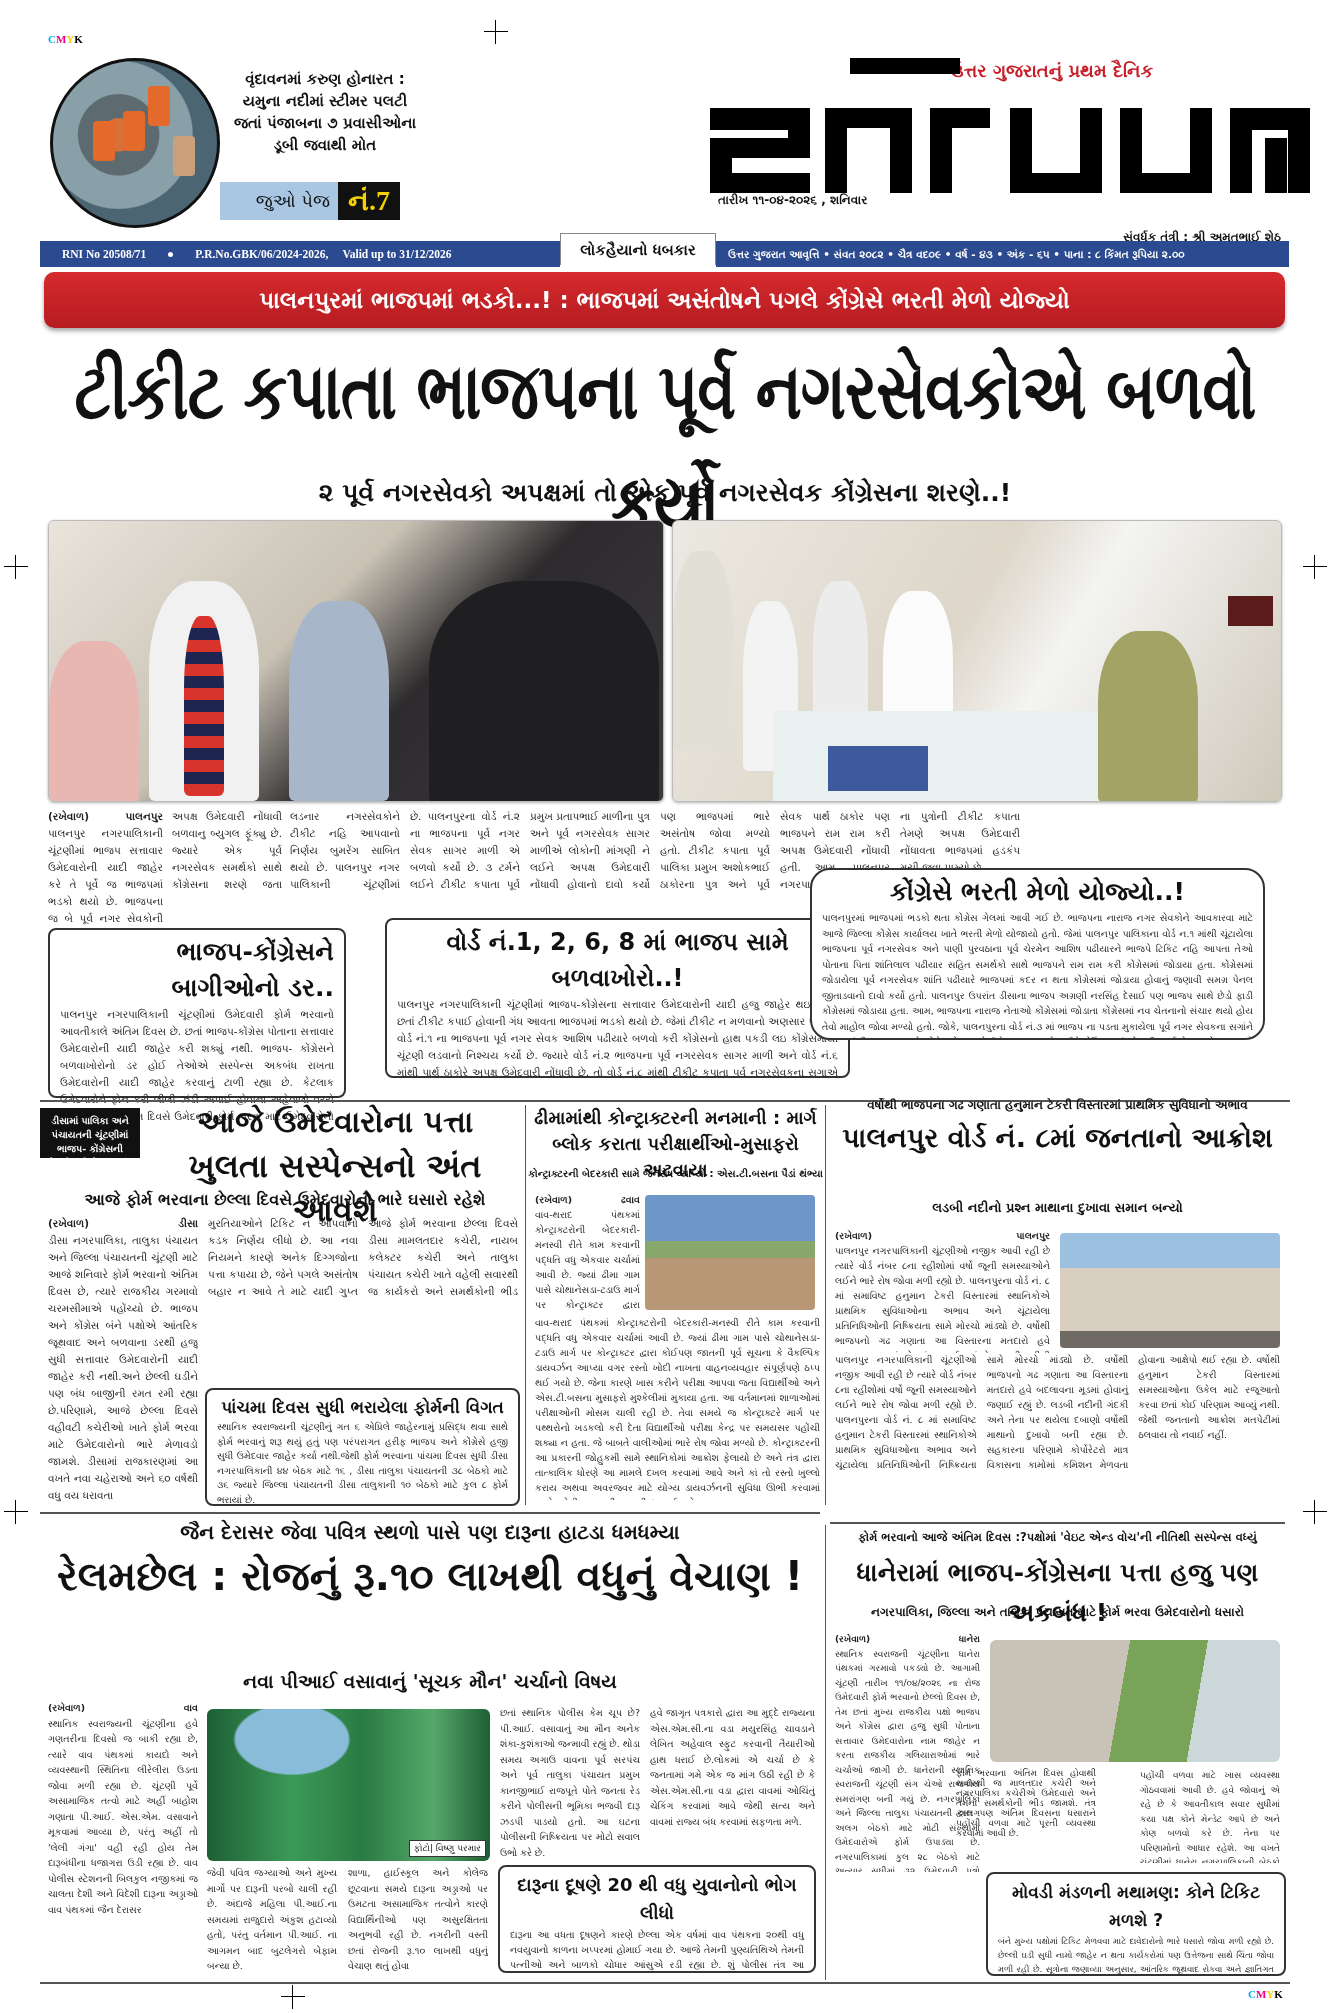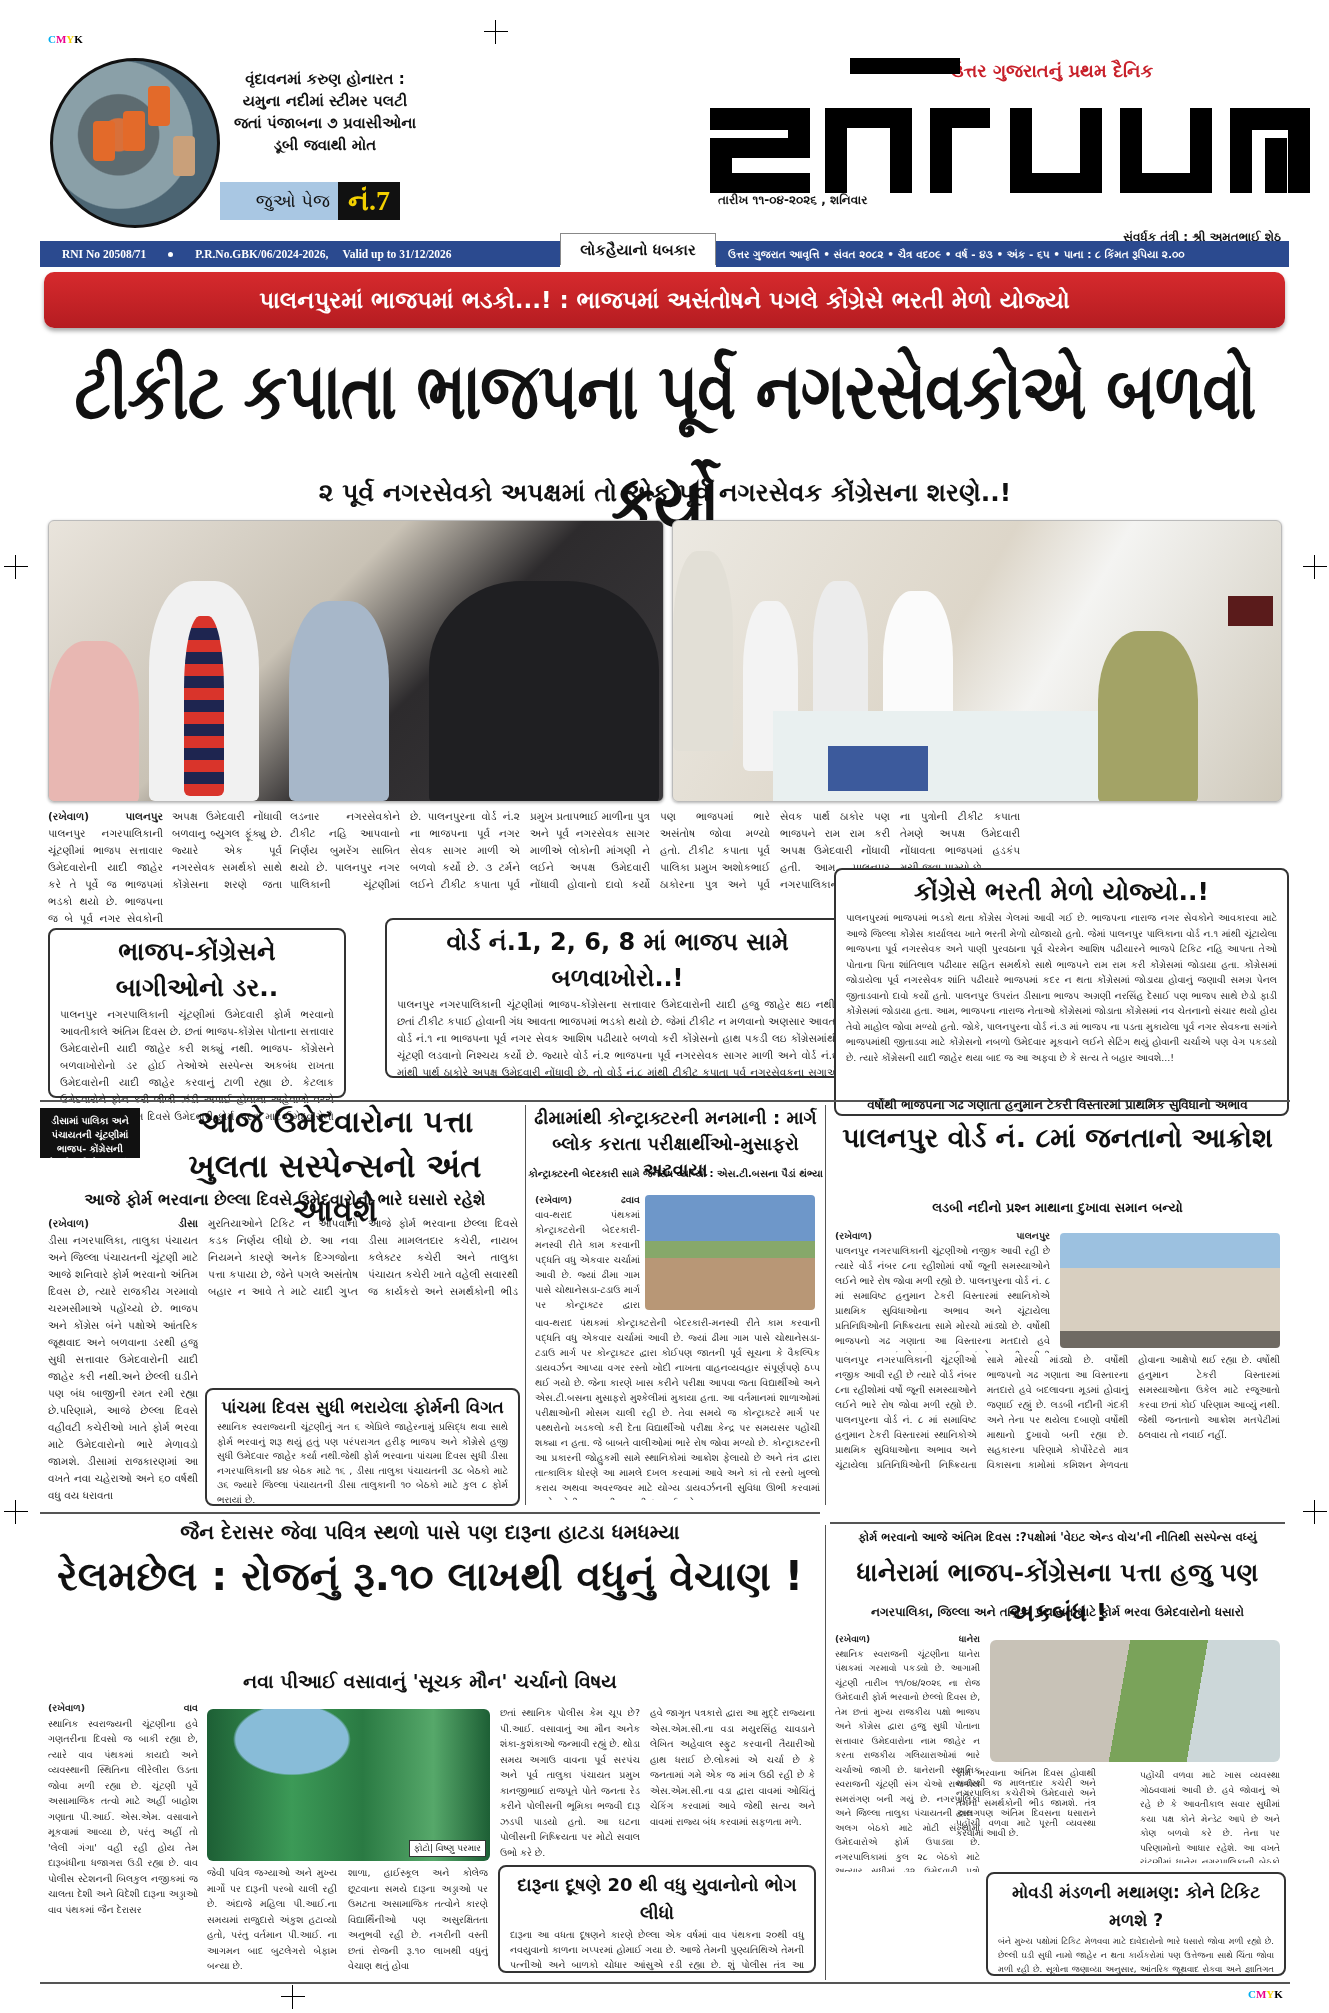--- a/index.html
+++ b/index.html
@@ -160,28 +160,28 @@
 <div class="abs body-col" style="left:172px;top:808px;width:110px;height:85px;overflow:hidden;">અપક્ષ ઉમેદવારી નોંધાવી બળવાનુ બ્યુગલ ફૂંક્યુ છે. જ્યારે એક પૂર્વ નગરસેવક સમર્થકો સાથે કોંગ્રેસના શરણે જતા ભાજપ છાવણીમાં સોપો પડી ગયો છે. ભાજપનો નગરપાલિકાની ચૂંટણીમાં ત્રણ ટર્મ ચૂંટણી</div>
 <div class="abs body-col" style="left:290px;top:808px;width:110px;height:85px;overflow:hidden;">લડનાર નગરસેવકોને ટીકીટ નહિ આપવાનો નિર્ણય બુમરેંગ સાબિત થયો છે. પાલનપુર નગર પાલિકાની ચૂંટણીમાં ભાજપના ઉમેદવારો જાહેર થાય તે પૂર્વે જ ભાજપમાં ગાબડું પડયું</div>
 <div class="abs body-col" style="left:410px;top:808px;width:110px;height:85px;overflow:hidden;">છે. પાલનપુરના વોર્ડ નં.૨ ના ભાજપના પૂર્વ નગર સેવક સાગર માળી એ બળવો કર્યો છે. ૩ ટર્મને લઈને ટીકીટ કપાતા પૂર્વ નગર સેવક સાગર માળીએ ભાજપથી છેડો ફાડયો હતો. પૂર્વ પાલિકા</div>
 <div class="abs body-col" style="left:530px;top:808px;width:120px;height:85px;overflow:hidden;">પ્રમુખ પ્રતાપભાઈ માળીના પુત્ર અને પૂર્વ નગરસેવક સાગર માળીએ લોકોની માંગણી ને લઈને અપક્ષ ઉમેદવારી નોંધાવી હોવાનો દાવો કર્યો હતો. બીજી બાજુ વોર્ડ નં.૬ માં</div>
 <div class="abs body-col" style="left:660px;top:808px;width:110px;height:85px;overflow:hidden;">પણ ભાજપમાં ભારે અસંતોષ જોવા મળ્યો હતો. ટીકીટ કપાતા પૂર્વ પાલિકા પ્રમુખ અશોકભાઈ ઠાકોરના પુત્ર અને પૂર્વ નગર</div>
 <div class="abs body-col" style="left:780px;top:808px;width:110px;height:85px;overflow:hidden;">સેવક પાર્થ ઠાકોર પણ ભાજપને રામ રામ કરી અપક્ષ ઉમેદવારી નોંધાવી હતી. આમ, પાલનપુર નગરપાલિકાના બંને પૂર્વ પ્રમુખો</div>
 <div class="abs body-col" style="left:900px;top:808px;width:120px;height:85px;overflow:hidden;">ના પુત્રોની ટીકીટ કપાતા તેમણે અપક્ષ ઉમેદવારી નોંધાવતા ભાજપમાં હડકંપ મચી જવા પામ્યો છે.</div>
 <div class="abs body-col" style="left:1030px;top:808px;width:250px;height:85px;overflow:hidden;"></div>
 
 <div class="abs box" style="left:48px;top:928px;width:298px;height:170px;">
-  <h3 style="font-size:25px;">ભાજપ-કોંગ્રેસને બાગીઓનો ડર..</h3>
+  <h3 style="font-size:25px;text-align:right;">ભાજપ-કોંગ્રેસને બાગીઓનો ડર..</h3>
   <p>પાલનપુર નગરપાલિકાની ચૂંટણીમાં ઉમેદવારી ફોર્મ ભરવાનો આવતીકાલે અંતિમ દિવસ છે. છતાં ભાજપ-કોંગ્રેસ પોતાના સત્તાવાર ઉમેદવારોની યાદી જાહેર કરી શક્યું નથી. ભાજપ- કોંગ્રેસને બળવાખોરોનો ડર હોઈ તેઓએ સસ્પેન્સ અકબંધ રાખતા ઉમેદવારોની યાદી જાહેર કરવાનું ટાળી રહ્યા છે. કેટલાક ઉમેદવારોને ફોન કરી લીલી ઝંડી અપાઈ હોવાના અહેવાલો વચ્ચે આવતી કાલે અંતિમ દિવસે ઉમેદવારી ફોર્મ ભરવા માટે ઉમેદવારોનો ભારે ધસારો રહેશે.</p>
 </div>
 <div class="abs box" style="left:385px;top:918px;width:465px;height:160px;overflow:hidden;">
   <h3 style="font-size:24px;">વોર્ડ નં.1, 2, 6, 8 માં ભાજપ સામે બળવાખોરો..!</h3>
   <p>પાલનપુર નગરપાલિકાની ચૂંટણીમાં ભાજપ-કોંગ્રેસના સત્તાવાર ઉમેદવારોની યાદી હજુ જાહેર થઇ નથી. છતાં ટીકીટ કપાઈ હોવાની ગંધ આવતા ભાજપમાં ભડકો થયો છે. જેમાં ટીકીટ ન મળવાનો અણસાર આવતા વોર્ડ નં.૧ ના ભાજપના પૂર્વ નગર સેવક આશિષ પઢીયારે બળવો કરી કોંગ્રેસનો હાથ પકડી લઇ કોંગ્રેસમાંથી ચૂંટણી લડવાનો નિશ્ચય કર્યો છે. જ્યારે વોર્ડ નં.૨ ભાજપના પૂર્વ નગરસેવક સાગર માળી અને વોર્ડ નં.૬ માંથી પાર્થ ઠાકોરે અપક્ષ ઉમેદવારી નોંધાવી છે. તો વોર્ડ નં.૮ માંથી ટીકીટ કપાતા પૂર્વ નગરસેવકના સગાએ પણ બળવાનો સૂર અલાપ્યો છે. ત્યારે ભાજપનો એક ભાજપ જ બાગીઓ બગાડે તેવા સંકેત વર્તાઈ રહ્યા છે.</p>
 </div>
-<div class="abs box" style="left:834px;top:868px;width:455px;height:248px;overflow:hidden;">
+<div class="abs box" style="left:810px;top:868px;width:455px;height:172px;overflow:hidden;border-radius:20px;">
   <h3 style="font-size:25px;">કોંગ્રેસે ભરતી મેળો યોજ્યો..!</h3>
   <p style="font-size:9.5px;line-height:15.5px;">પાલનપુરમાં ભાજપમાં ભડકો થતા કોંગ્રેસ ગેલમાં આવી ગઈ છે. ભાજપના નારાજ નગર સેવકોને આવકારવા માટે આજે જિલ્લા કોંગ્રેસ કાર્યાલય ખાતે ભરતી મેળો યોજાયો હતો. જેમાં પાલનપુર પાલિકાના વોર્ડ ન.૧ માંથી ચૂંટાયેલા ભાજપના પૂર્વ નગરસેવક અને પાણી પુરવઠાના પૂર્વ ચેરમેન આશિષ પઢીયારને ભાજપે ટિકિટ નહિ આપતા તેઓ પોતાના પિતા શાંતિલાલ પઢીયાર સહિત સમર્થકો સાથે ભાજપને રામ રામ કરી કોંગ્રેસમાં જોડાયા હતા. કોંગ્રેસમાં જોડાયેલા પૂર્વ નગરસેવક શાંતિ પઢીયારે ભાજપમાં કદર ન થતા કોંગ્રેસમાં જોડાયા હોવાનું જણાવી સમગ્ર પેનલ જીતાડવાનો દાવો કર્યો હતો. પાલનપુર ઉપરાંત ડીસાના ભાજપ અગ્રણી નરસિંહ દેસાઈ પણ ભાજપ સાથે છેડો ફાડી કોંગ્રેસમાં જોડાયા હતા. આમ, ભાજપના નારાજ નેતાઓ કોંગ્રેસમાં જોડાતા કોંગ્રેસમાં નવ ચેતનાનો સંચાર થયો હોય તેવો માહોલ જોવા મળ્યો હતો. જોકે, પાલનપુરના વોર્ડ નં.૩ માં ભાજપ ના પડતા મુકાયેલા પૂર્વ નગર સેવકના સગાંને ભાજપમાંથી જીતાડવા માટે કોંગ્રેસનો નબળો ઉમેદવાર મૂકવાને લઈને સેટિંગ થયું હોવાની ચર્ચાએ પણ વેગ પકડયો છે. ત્યારે કોંગ્રેસની યાદી જાહેર થયા બાદ જ આ અફવા છે કે સત્ય તે બહાર આવશે...!</p>
 </div>
 
 <div class="hr" style="left:40px;top:1100px;width:1250px;"></div>
 
 <div class="abs black-tag">ડીસામાં પાલિકા અને પંચાયતની ચૂંટણીમાં ભાજપ- કોંગ્રેસની છેલ્લી ઘડીએ પણ બંધ બાજીની રમત</div>
 <div class="abs h-big" style="left:150px;top:1100px;width:370px;font-size:30px;line-height:44px;">
   <div>આજે ઉમેદવારોના પત્તા</div>
   <div style="font-size:32px;">ખુલતા સસ્પેન્સનો અંત આવશે</div>

